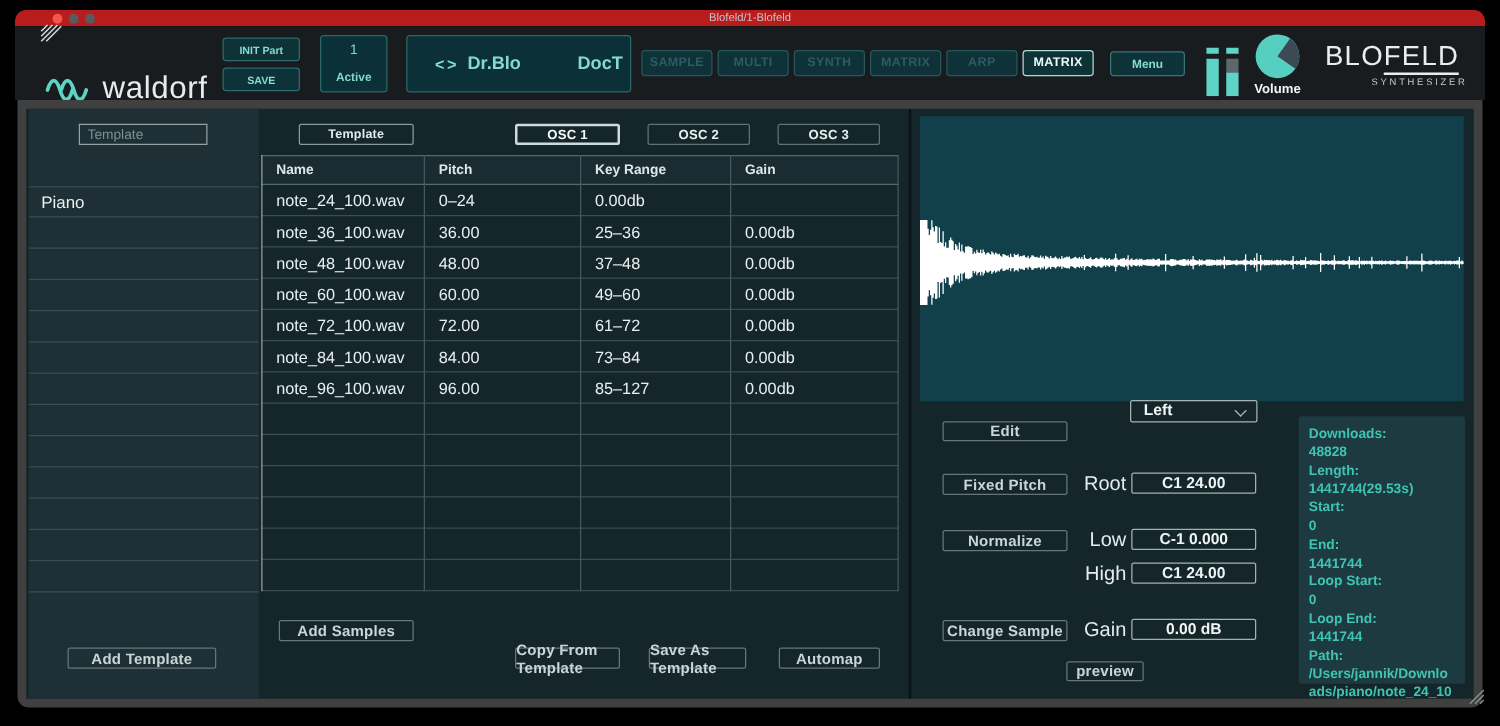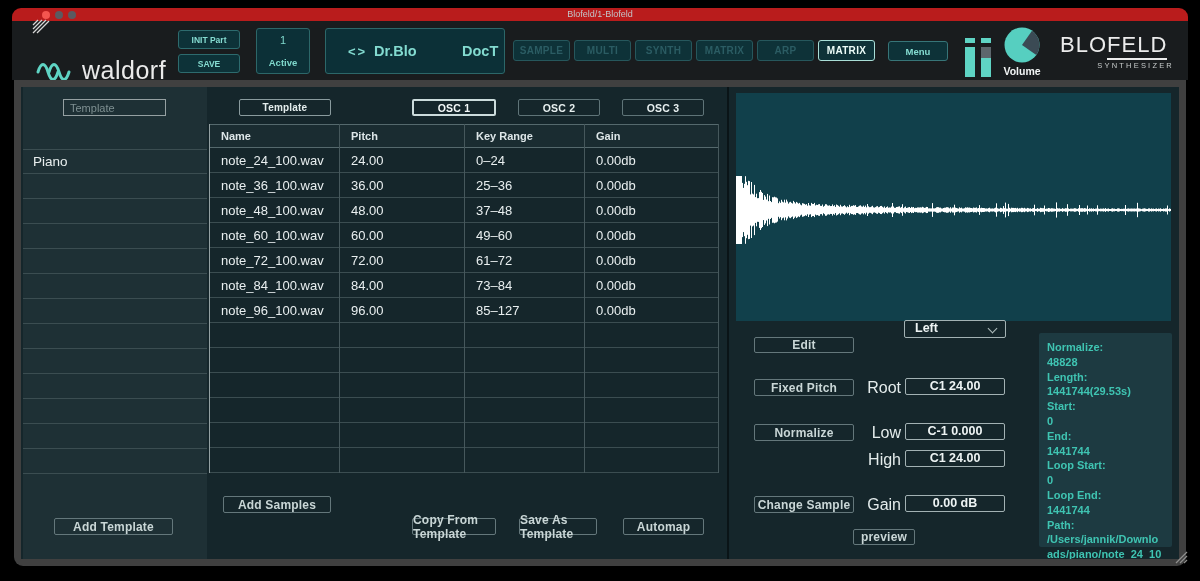--- a/index.html
+++ b/index.html
@@ -198,21 +198,20 @@
       <div id="mid-table">
         <div id="table-head">
             <div class="thcell">Name</div>
             <div class="thcell">Pitch</div>
             <div class="thcell">Key Range</div>
             <div class="thcell">Gain</div>
           </div>
         <div id="table-body">
             <div class="trow">
               <div class="tcell">note_24_100.wav</div>
-              <div class="tcell">24.00</div>
               <div class="tcell">0–24</div>
               <div class="tcell">0.00db</div>
             </div>
             <div class="trow">
               <div class="tcell">note_36_100.wav</div>
               <div class="tcell">36.00</div>
               <div class="tcell">25–36</div>
               <div class="tcell">0.00db</div>
             </div>
             <div class="trow">
@@ -289,21 +288,21 @@
       <div class="biglabel" style="left:818px; top:364px;">High</div>
       <div class="field" style="left:884px; top:363px; width:100px; height:17px;">C1 24.00</div>
 
       <div class="btn" style="left:733px; top:409px; width:100px; height:17px;">Change Sample</div>
       <div class="biglabel" style="left:818px; top:409px;">Gain</div>
       <div class="field" style="left:884px; top:408px; width:100px; height:17px;">0.00 dB</div>
 
       <div class="btn" style="left:832px; top:442px; width:62px; height:16px;">preview</div>
 
       <div id="info-box">
-          <div class="iline">Normalize:</div>
+          <div class="iline">Downloads:</div>
           <div class="iline">48828</div>
           <div class="iline">Length:</div>
           <div class="iline">1441744(29.53s)</div>
           <div class="iline">Start:</div>
           <div class="iline">0</div>
           <div class="iline">End:</div>
           <div class="iline">1441744</div>
           <div class="iline">Loop Start:</div>
           <div class="iline">0</div>
           <div class="iline">Loop End:</div>

